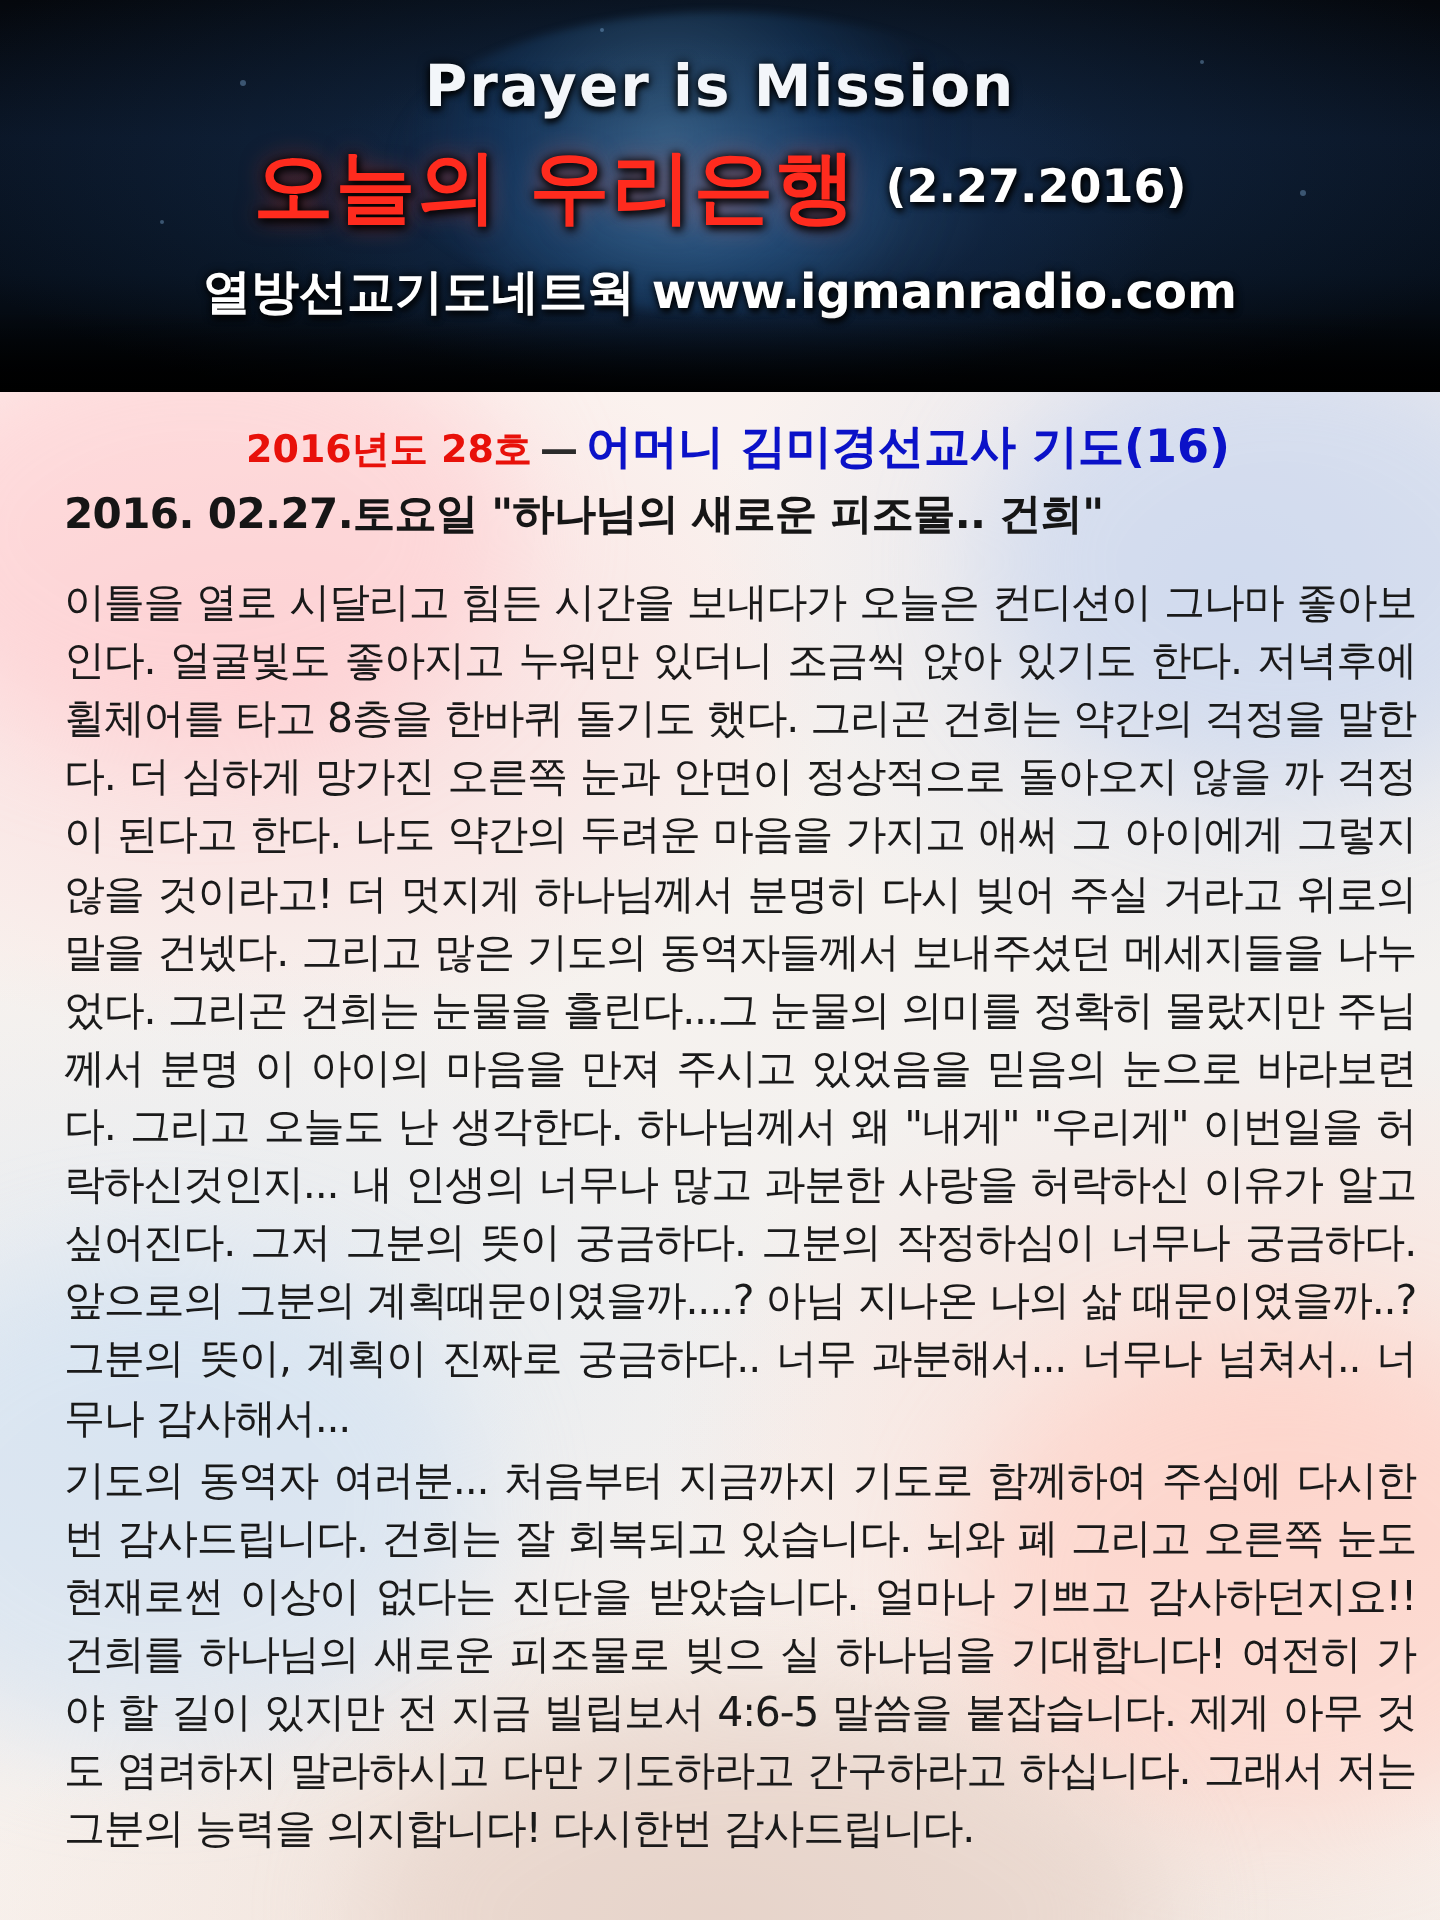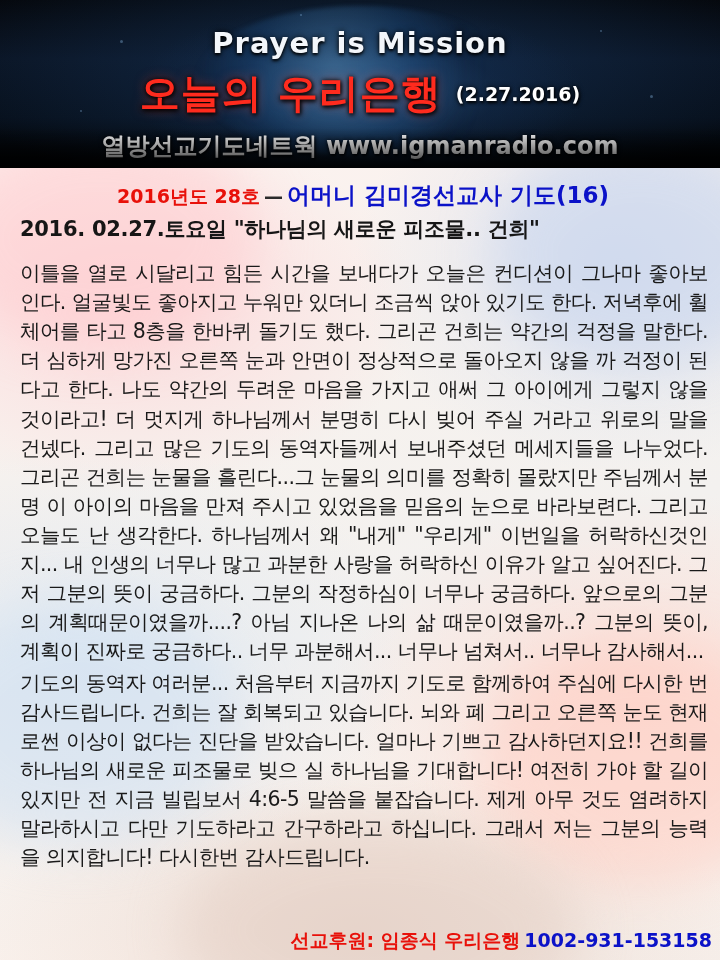--- a/index.html
+++ b/index.html
@@ -17,21 +17,21 @@
     position: relative;
     width: 720px;
     height: 960px;
     overflow: hidden;
   }
 
   
   .banner {
     position: relative;
     width: 720px;
-    height: 168px;
+    height: 196px;
     background:
       radial-gradient(ellipse 300px 120px at 50% 55%, rgba(60,110,160,0.55) 0%, rgba(20,45,80,0.35) 45%, rgba(0,0,0,0.0) 75%),
       radial-gradient(ellipse 600px 200px at 50% 40%, rgba(30,70,120,0.45) 0%, rgba(0,0,0,0) 70%),
       linear-gradient(180deg, #05080d 0%, #0a1423 35%, #07101c 70%, #000000 100%);
     overflow: hidden;
     text-decoration: underline;
   }
   .banner .globe {
     position: absolute;
     left: 50%;
@@ -79,21 +79,21 @@
   }
   .banner-line2 .kr {
     font-size: 40px;
     font-weight: bold;
     color: #ff2b1e;
     text-shadow: 0 0 5px rgba(0,0,0,0.95), 1px 2px 4px rgba(0,0,0,0.9), 0 0 12px rgba(255,60,30,0.5);
     font-family: "DejaVu Sans", sans-serif;
     letter-spacing: 1px;
   }
   .banner-line2 .date {
-    font-size: 19px;
+    font-size: 23px;
     font-weight: bold;
     color: #ffffff;
     margin-left: 14px;
     text-shadow: 0 0 5px rgba(0,0,0,0.95), 1px 2px 3px rgba(0,0,0,0.9);
     vertical-align: 6px;
     font-family: "DejaVu Sans", sans-serif;
     margin-top: 30px;
   }
   .banner-line3 {
     position: absolute;
@@ -124,21 +124,21 @@
   }
   .body-area .smudge {
     position: absolute;
     border-radius: 50%;
     filter: blur(26px);
     opacity: 0.5;
   }
 
   .content {
     position: relative;
-    padding: 12px 10px 0 16px;
+    padding: 12px 10px 0 28px;
   }
 
   .title-row {
     text-align: center;
     white-space: nowrap;
     margin-bottom: 4px;
   }
   .issue {
     font-size: 19px;
     font-weight: bold;

